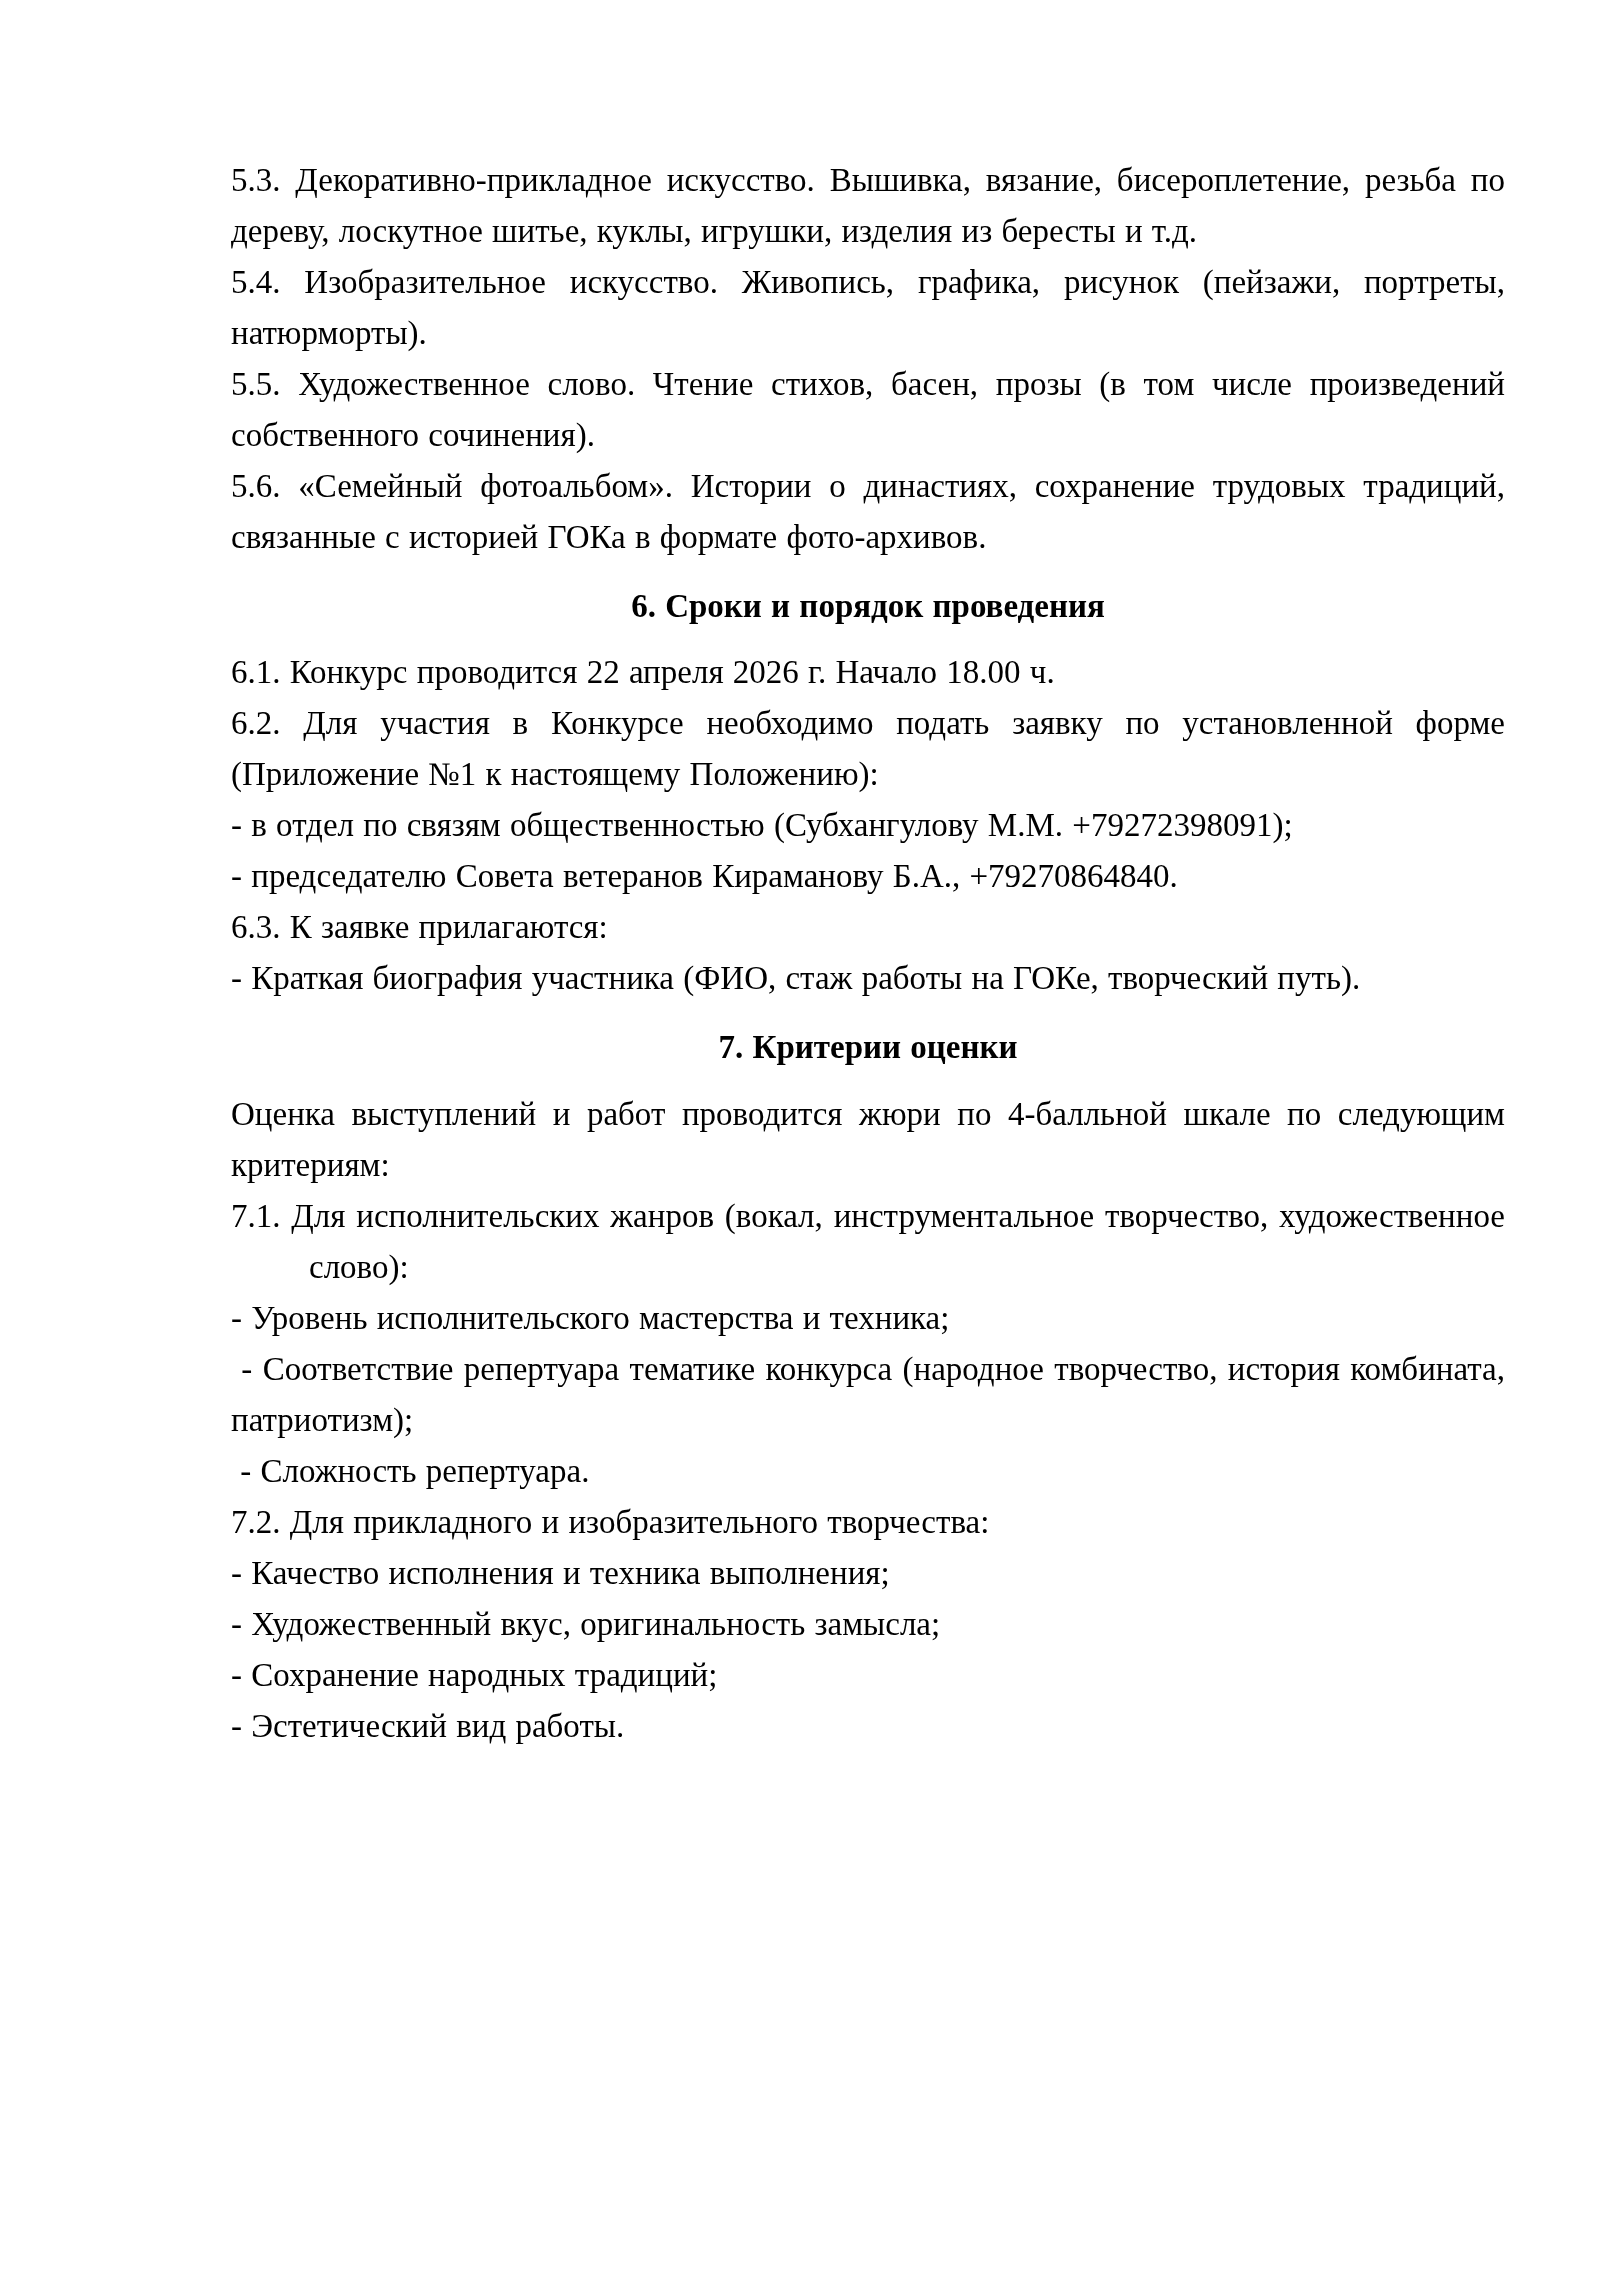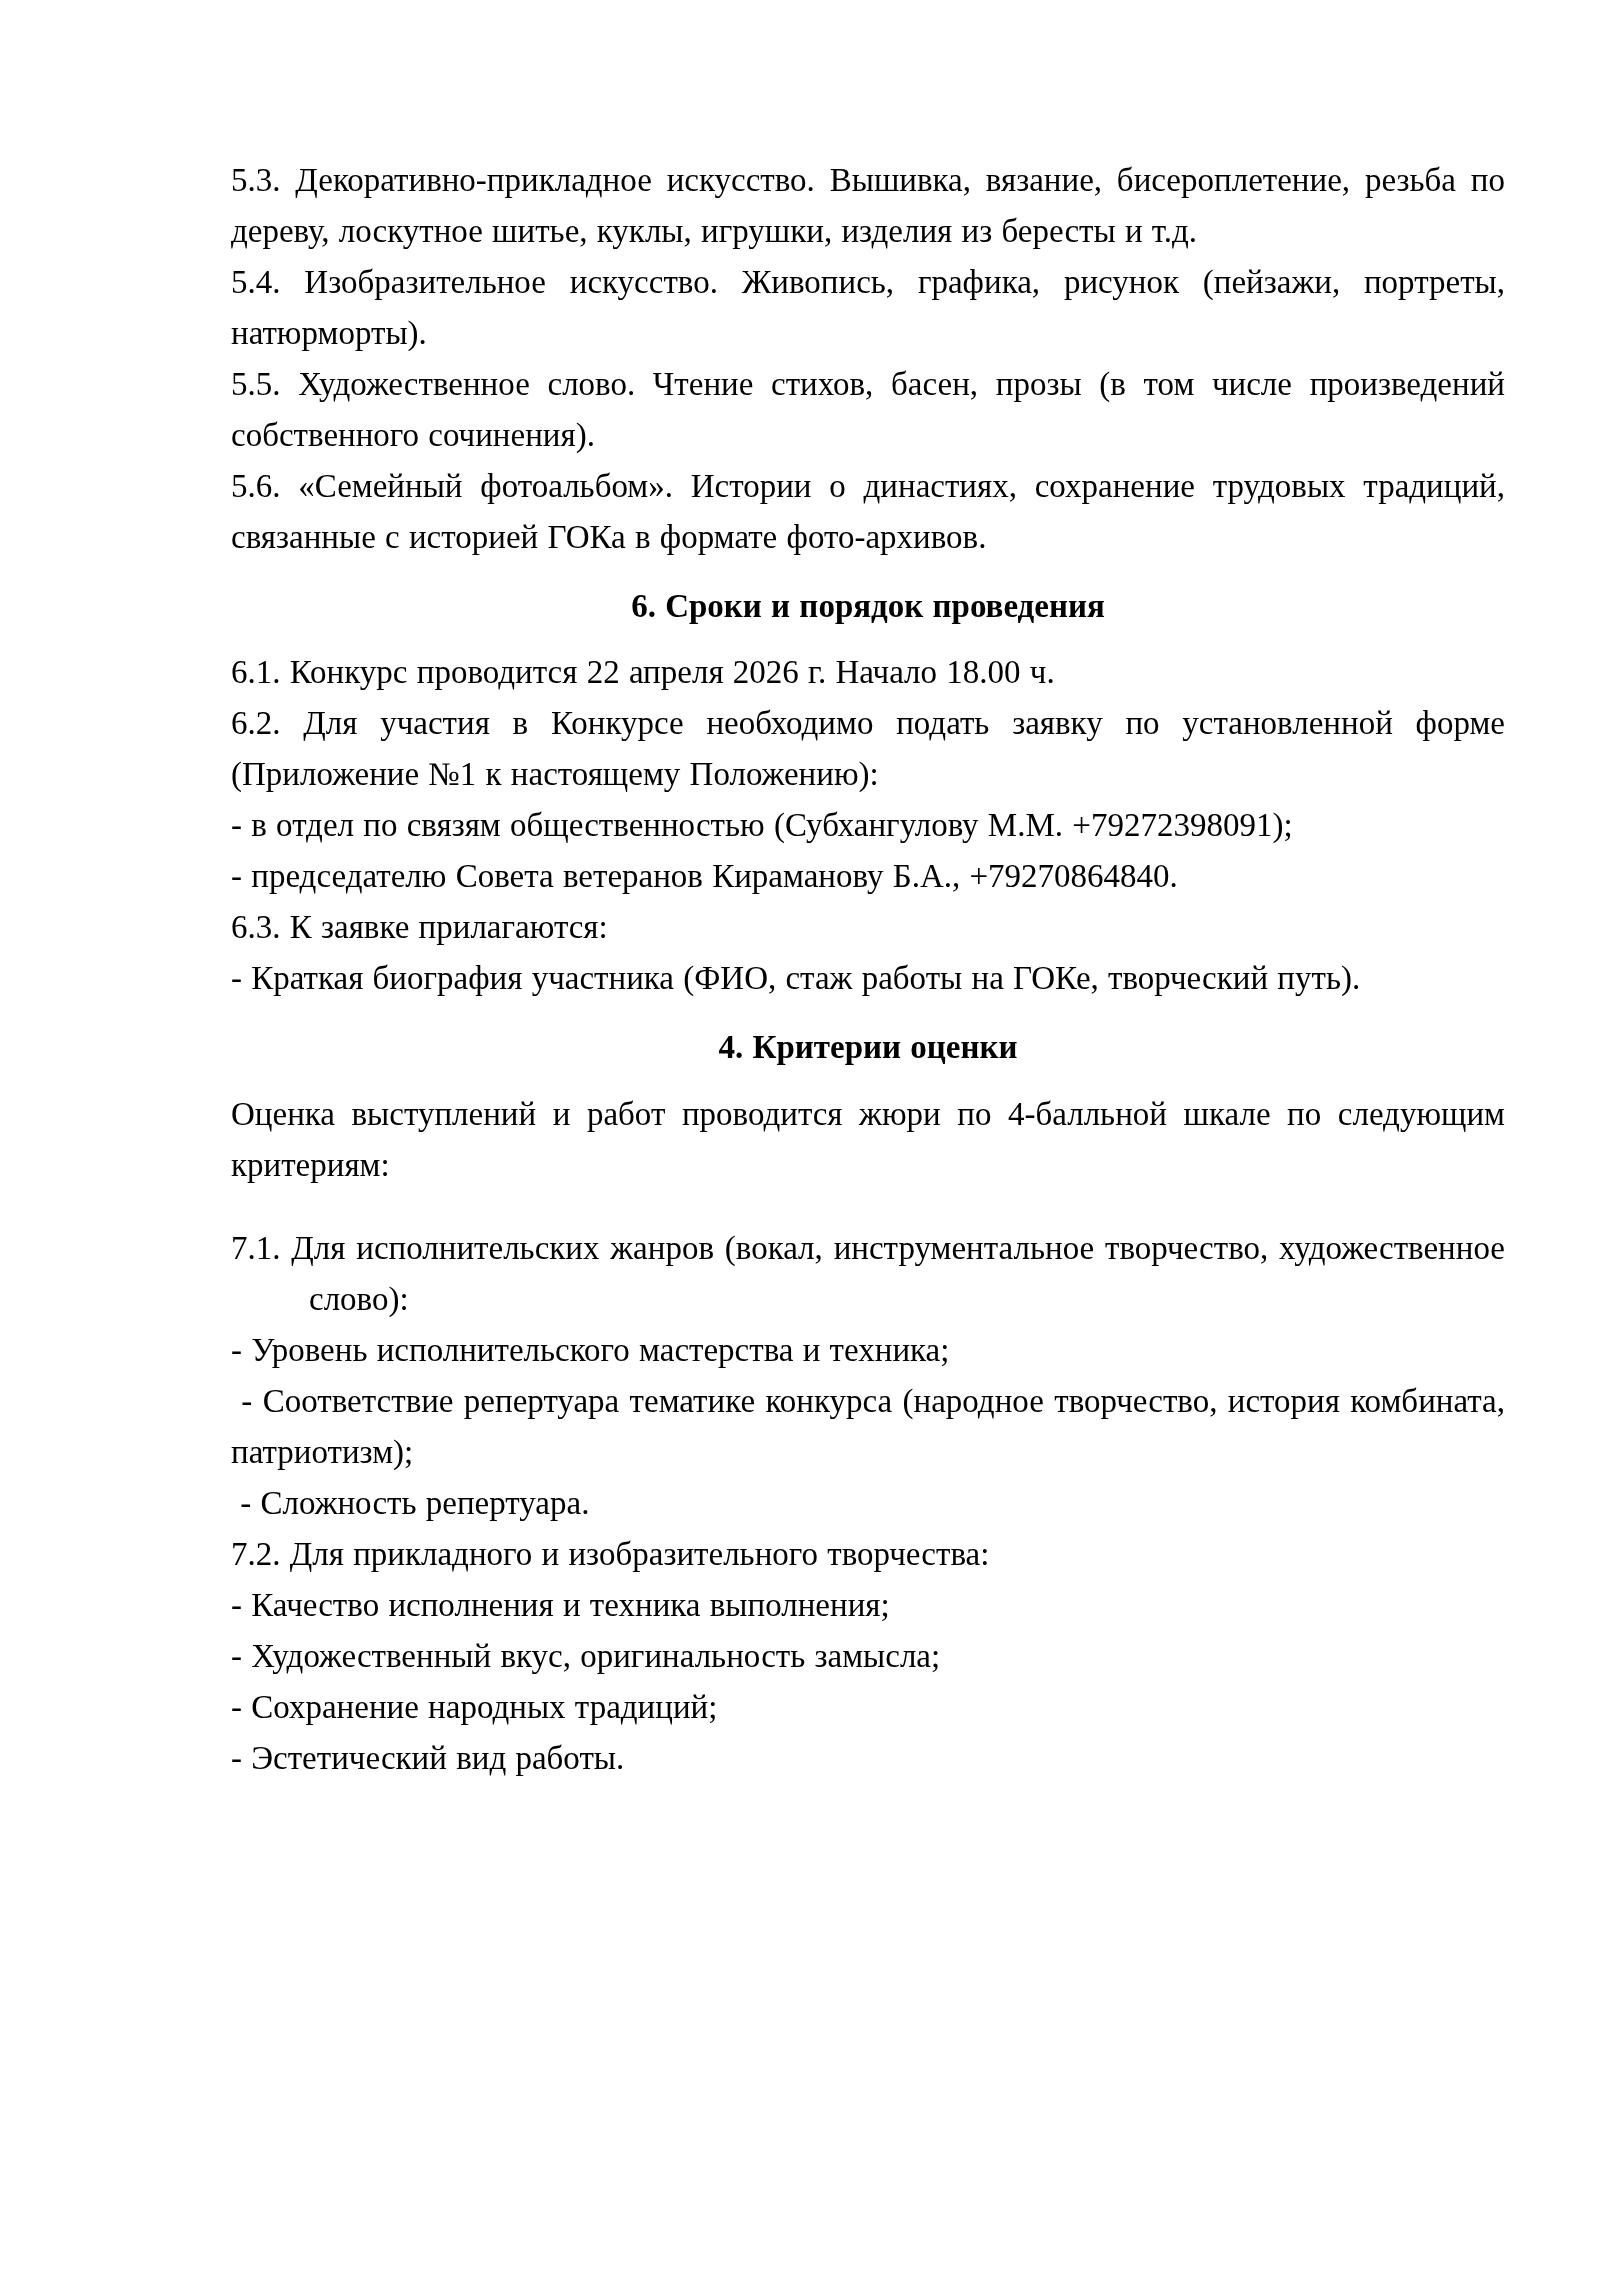--- a/index.html
+++ b/index.html
@@ -27,40 +27,39 @@
     word-spacing: 1px;
   }
   .para.heading {
     font-weight: bold;
     text-align: center;
     margin: 17.6px 0 15.7px 0;
   }
   .para.hanging {
     padding-left: 78px;
     text-indent: -78px;
-    margin-top: 32px;
   }
 </style>
 </head>
 <body>
 
 <div class="page">
   <div id="doc-body">
       <p class="para body">5.3. Декоративно-прикладное искусство. Вышивка, вязание, бисероплетение, резьба по дереву, лоскутное шитье, куклы, игрушки, изделия из бересты и т.д.</p>
       <p class="para body">5.4. Изобразительное искусство. Живопись, графика, рисунок (пейзажи, портреты, натюрморты).</p>
       <p class="para body">5.5. Художественное слово. Чтение стихов, басен, прозы (в том числе произведений собственного сочинения).</p>
       <p class="para body">5.6. «Семейный фотоальбом». Истории о династиях, сохранение трудовых традиций, связанные с историей ГОКа в формате фото-архивов.</p>
       <p class="para heading">6. Сроки и порядок проведения</p>
       <p class="para body">6.1. Конкурс проводится 22 апреля 2026 г. Начало 18.00 ч.</p>
       <p class="para body">6.2. Для участия в Конкурсе необходимо подать заявку по установленной форме (Приложение №1 к настоящему Положению):</p>
       <p class="para body">- в отдел по связям общественностью (Субхангулову М.М. +79272398091);</p>
       <p class="para body">- председателю Совета ветеранов Кираманову Б.А., +79270864840.</p>
       <p class="para body">6.3. К заявке прилагаются:</p>
       <p class="para body">- Краткая биография участника (ФИО, стаж работы на ГОКе, творческий путь).</p>
-      <p class="para heading">4. Критерии оценки</p>
+      <p class="para heading">7. Критерии оценки</p>
       <p class="para body">Оценка выступлений и работ проводится жюри по 4-балльной шкале по следующим критериям:</p>
       <p class="para hanging">7.1. Для исполнительских жанров (вокал, инструментальное творчество, художественное слово):</p>
       <p class="para body">- Уровень исполнительского мастерства и техника;</p>
       <p class="para body"> - Соответствие репертуара тематике конкурса (народное творчество, история комбината, патриотизм);</p>
       <p class="para body"> - Сложность репертуара.</p>
       <p class="para body">7.2. Для прикладного и изобразительного творчества:</p>
       <p class="para body">- Качество исполнения и техника выполнения;</p>
       <p class="para body">- Художественный вкус, оригинальность замысла;</p>
       <p class="para body">- Сохранение народных традиций;</p>
       <p class="para body">- Эстетический вид работы.</p>

